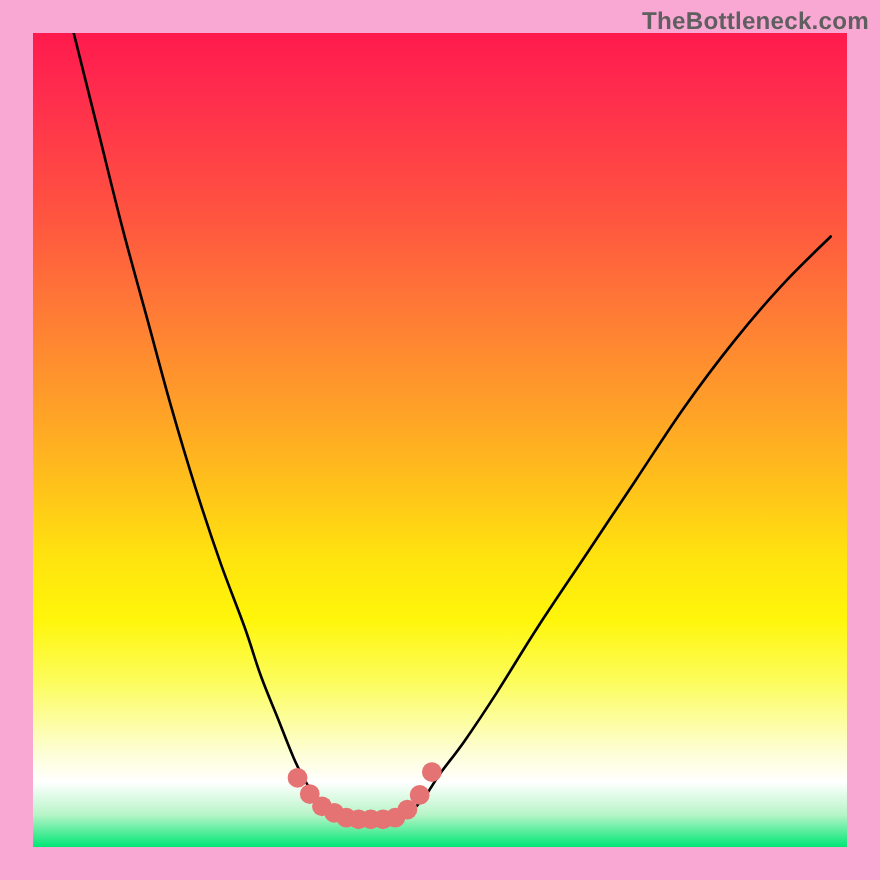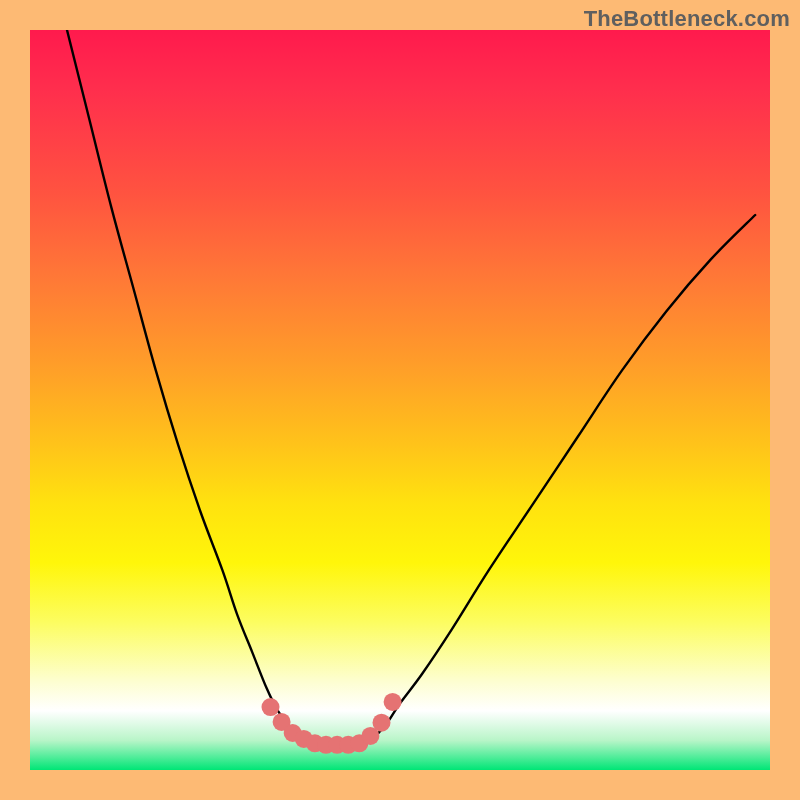--- a/index.html
+++ b/index.html
@@ -7,21 +7,21 @@
     padding: 0;
     width: 800px;
     height: 800px;
     overflow: hidden;
     font-family: Arial, Helvetica, sans-serif;
   }
   .frame {
     position: relative;
     width: 800px;
     height: 800px;
-    background: #fdba74;
+    background: #f9a8d4;
     box-sizing: border-box;
   }
   .plot-area {
     position: absolute;
     left: 30px;
     top: 30px;
     width: 740px;
     height: 740px;
     background: linear-gradient(to bottom,
       #ff1a4d 0%,

